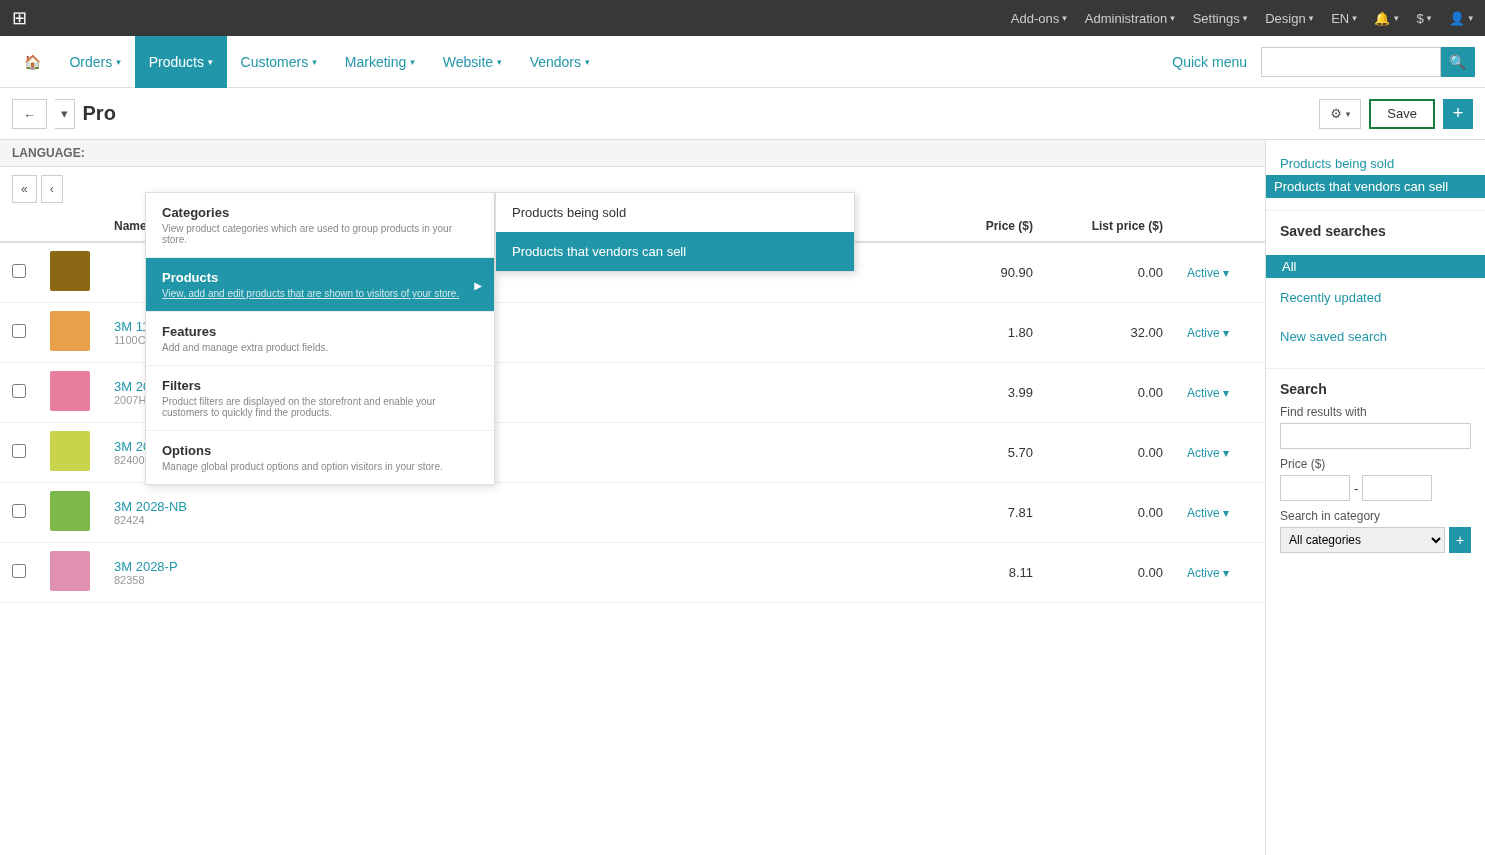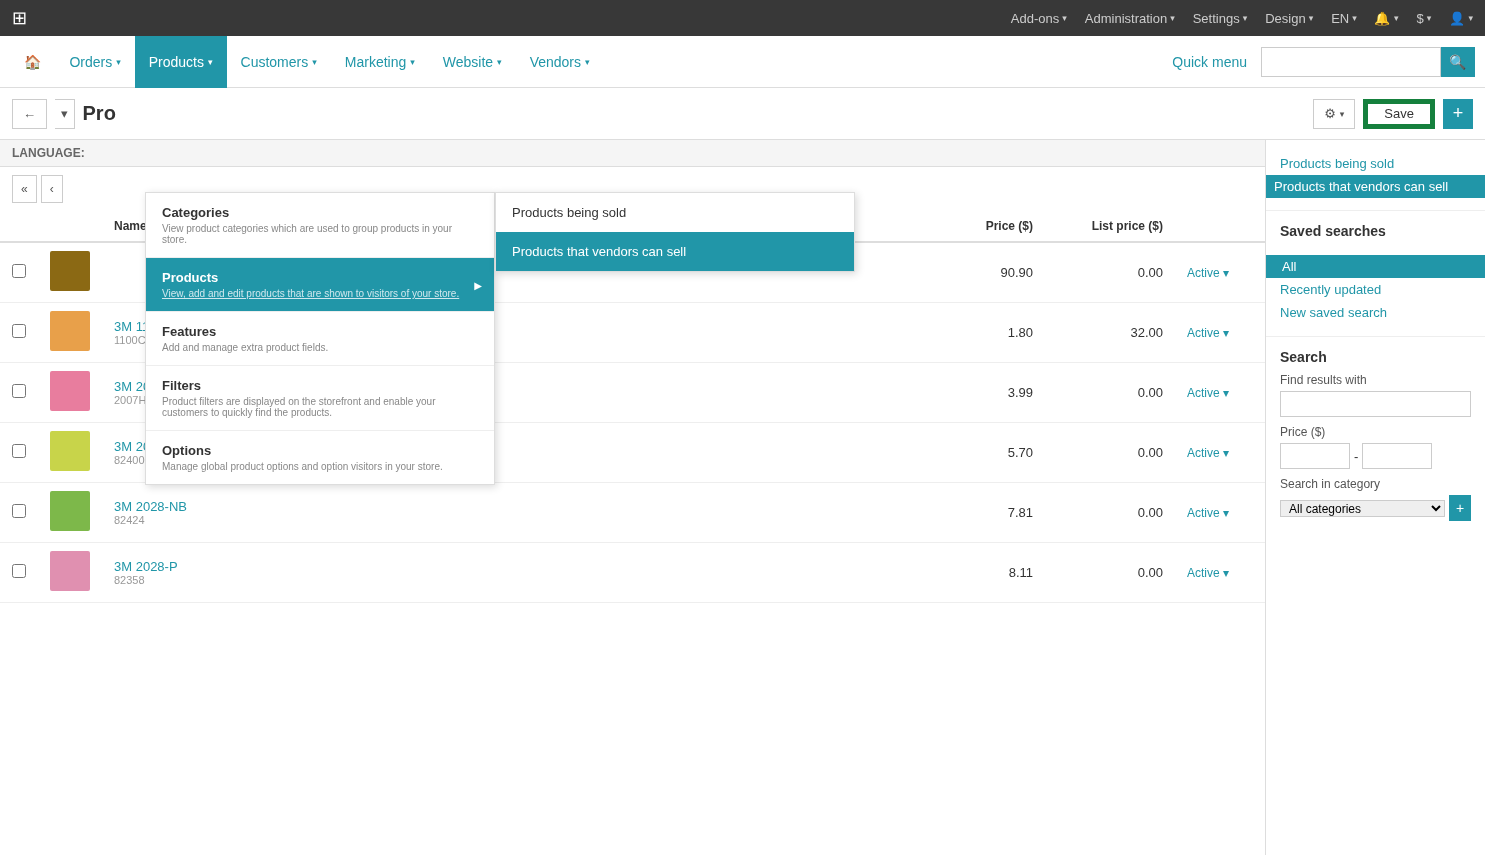--- a/index.html
+++ b/index.html
@@ -112,21 +112,21 @@
       border: 1px solid #ccc;
       height: 30px;
       padding: 0 10px;
       cursor: pointer;
       font-size: 13px;
       color: #555;
       display: flex; align-items: center; gap: 4px;
     }
     .save-btn {
       background: #fff;
-      border: 5px solid #15803d;
+      border: 2px solid #15803d;
       height: 30px;
       padding: 0 16px;
       cursor: pointer;
       font-size: 13px;
       color: #333;
     }
     .add-btn {
       background: #2196a8;
       border: none;
       height: 30px;
@@ -221,21 +221,21 @@
     .sidebar-link.active-link {
       background: #2196a8;
       color: #fff;
       padding: 4px 8px;
       margin: 0 -14px;
       display: block;
     }
     .sidebar-section-title { font-weight: bold; font-size: 14px; margin-bottom: 16px; color: #333; }
     .saved-searches-item {
       display: block;
-      padding: 4px 0;
+      padding: 12px 0;
       font-size: 13px;
       cursor: pointer;
     }
     .saved-searches-item.all-active {
       background: #2196a8;
       color: #fff;
       padding: 4px 16px;
       margin: 0 -14px;
     }
     .saved-searches-item.link { color: #2196a8; text-decoration: none; }
@@ -257,21 +257,21 @@
       border: 1px solid #ccc;
       height: 26px;
       width: 70px;
       padding: 0 4px;
       font-size: 12px;
     }
     .category-select-row { display: flex; align-items: center; gap: 4px; margin-top: 4px; }
     .category-select {
       flex: 1;
       border: 1px solid #ccc;
-      height: 17px;
+      height: 26px;
       font-size: 12px;
       padding: 0 4px;
       outline: none;
     }
     .category-add-btn {
       background: #2196a8;
       border: none;
       color: #fff;
       width: 22px;
       height: 26px;

